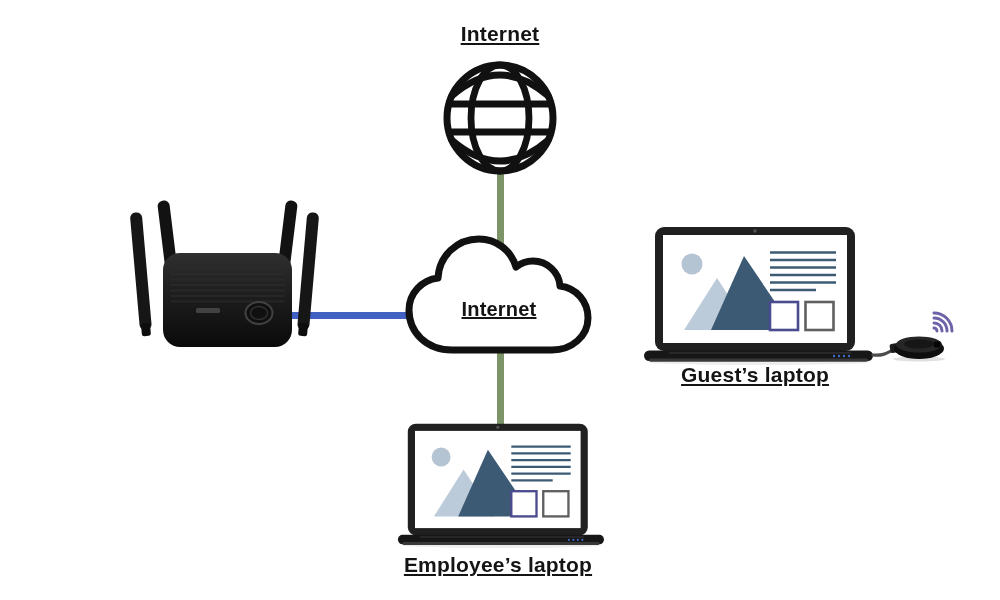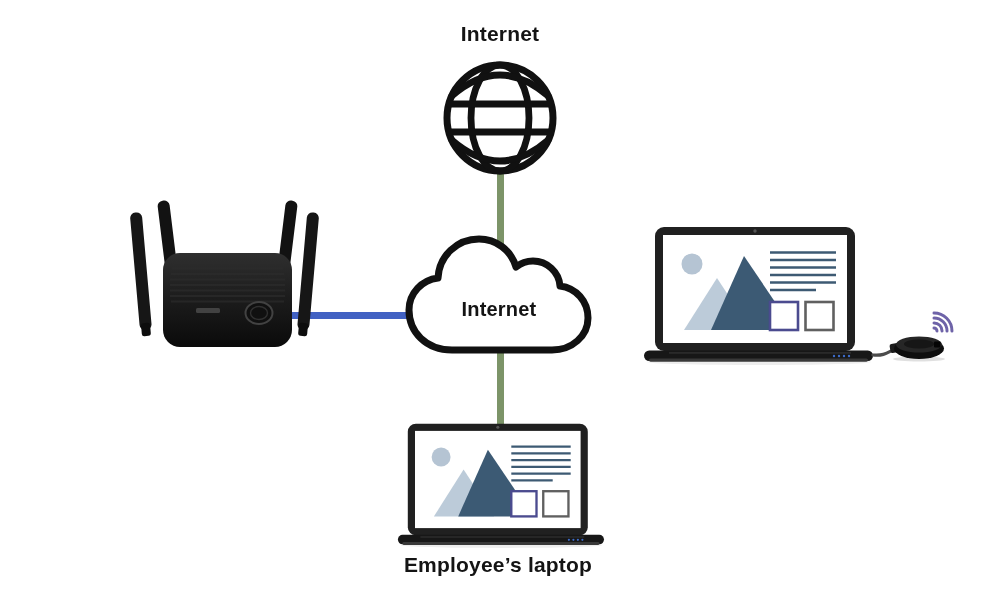--- a/index.html
+++ b/index.html
@@ -11,21 +11,21 @@
   html,body{margin:0;padding:0;background:#fff;}
   .canvas{
     position:relative;width:1000px;height:600px;background:#ffffff;
     overflow:hidden;font-family:"Liberation Sans", sans-serif;
   }
   .conn{position:absolute;}
   .conn.green{background:var(--green);}
   .conn.blue{background:var(--blue);}
   .label{
     position:absolute;text-align:center;font-weight:700;font-size:21px;
-    color:var(--ink);letter-spacing:.2px;white-space:nowrap;
+    color:var(--ink);letter-spacing:.2px;white-space:nowrap;text-decoration:underline;
   }
   svg.node{position:absolute;overflow:visible;}
 </style>
 </head>
 <body>
 
 <div class="canvas">
 
   <div class="conn green" style="left:497px;top:166px;width:7px;height:84px;"></div>
   <div class="conn blue" style="left:286px;top:312px;width:134px;height:7px;"></div>
@@ -137,19 +137,20 @@
       <ellipse cx="276" cy="121" rx="15" ry="4.5" fill="#161616"></ellipse>
       <rect x="291" y="118.5" width="6.5" height="6" rx="1" fill="#050505"></rect>
       <g transform="translate(291,108) rotate(45)" fill="none" stroke="#6e63a8" stroke-width="3" stroke-linecap="round">
         <path d="M -2.1 -2.1 A 3 3 0 0 1 2.1 -2.1"></path>
         <path d="M -5.7 -5.7 A 8 8 0 0 1 5.7 -5.7"></path>
         <path d="M -9.2 -9.2 A 13 13 0 0 1 9.2 -9.2"></path>
         <path d="M -12.7 -12.7 A 18 18 0 0 1 12.7 -12.7"></path>
       </g>
     </g>
   </svg>
+  <div class="label" style="left:635px;top:363px;width:240px;">Guest’s laptop</div>
 
   <svg class="node" style="left:397px;top:420px;" width="216" height="137" viewBox="0 0 240 152">
     <use href="#laptop-art"></use>
   </svg>
   <div class="label" style="left:378px;top:553px;width:240px;">Employee’s laptop</div>
 
 </div>
 
 </body></html>

